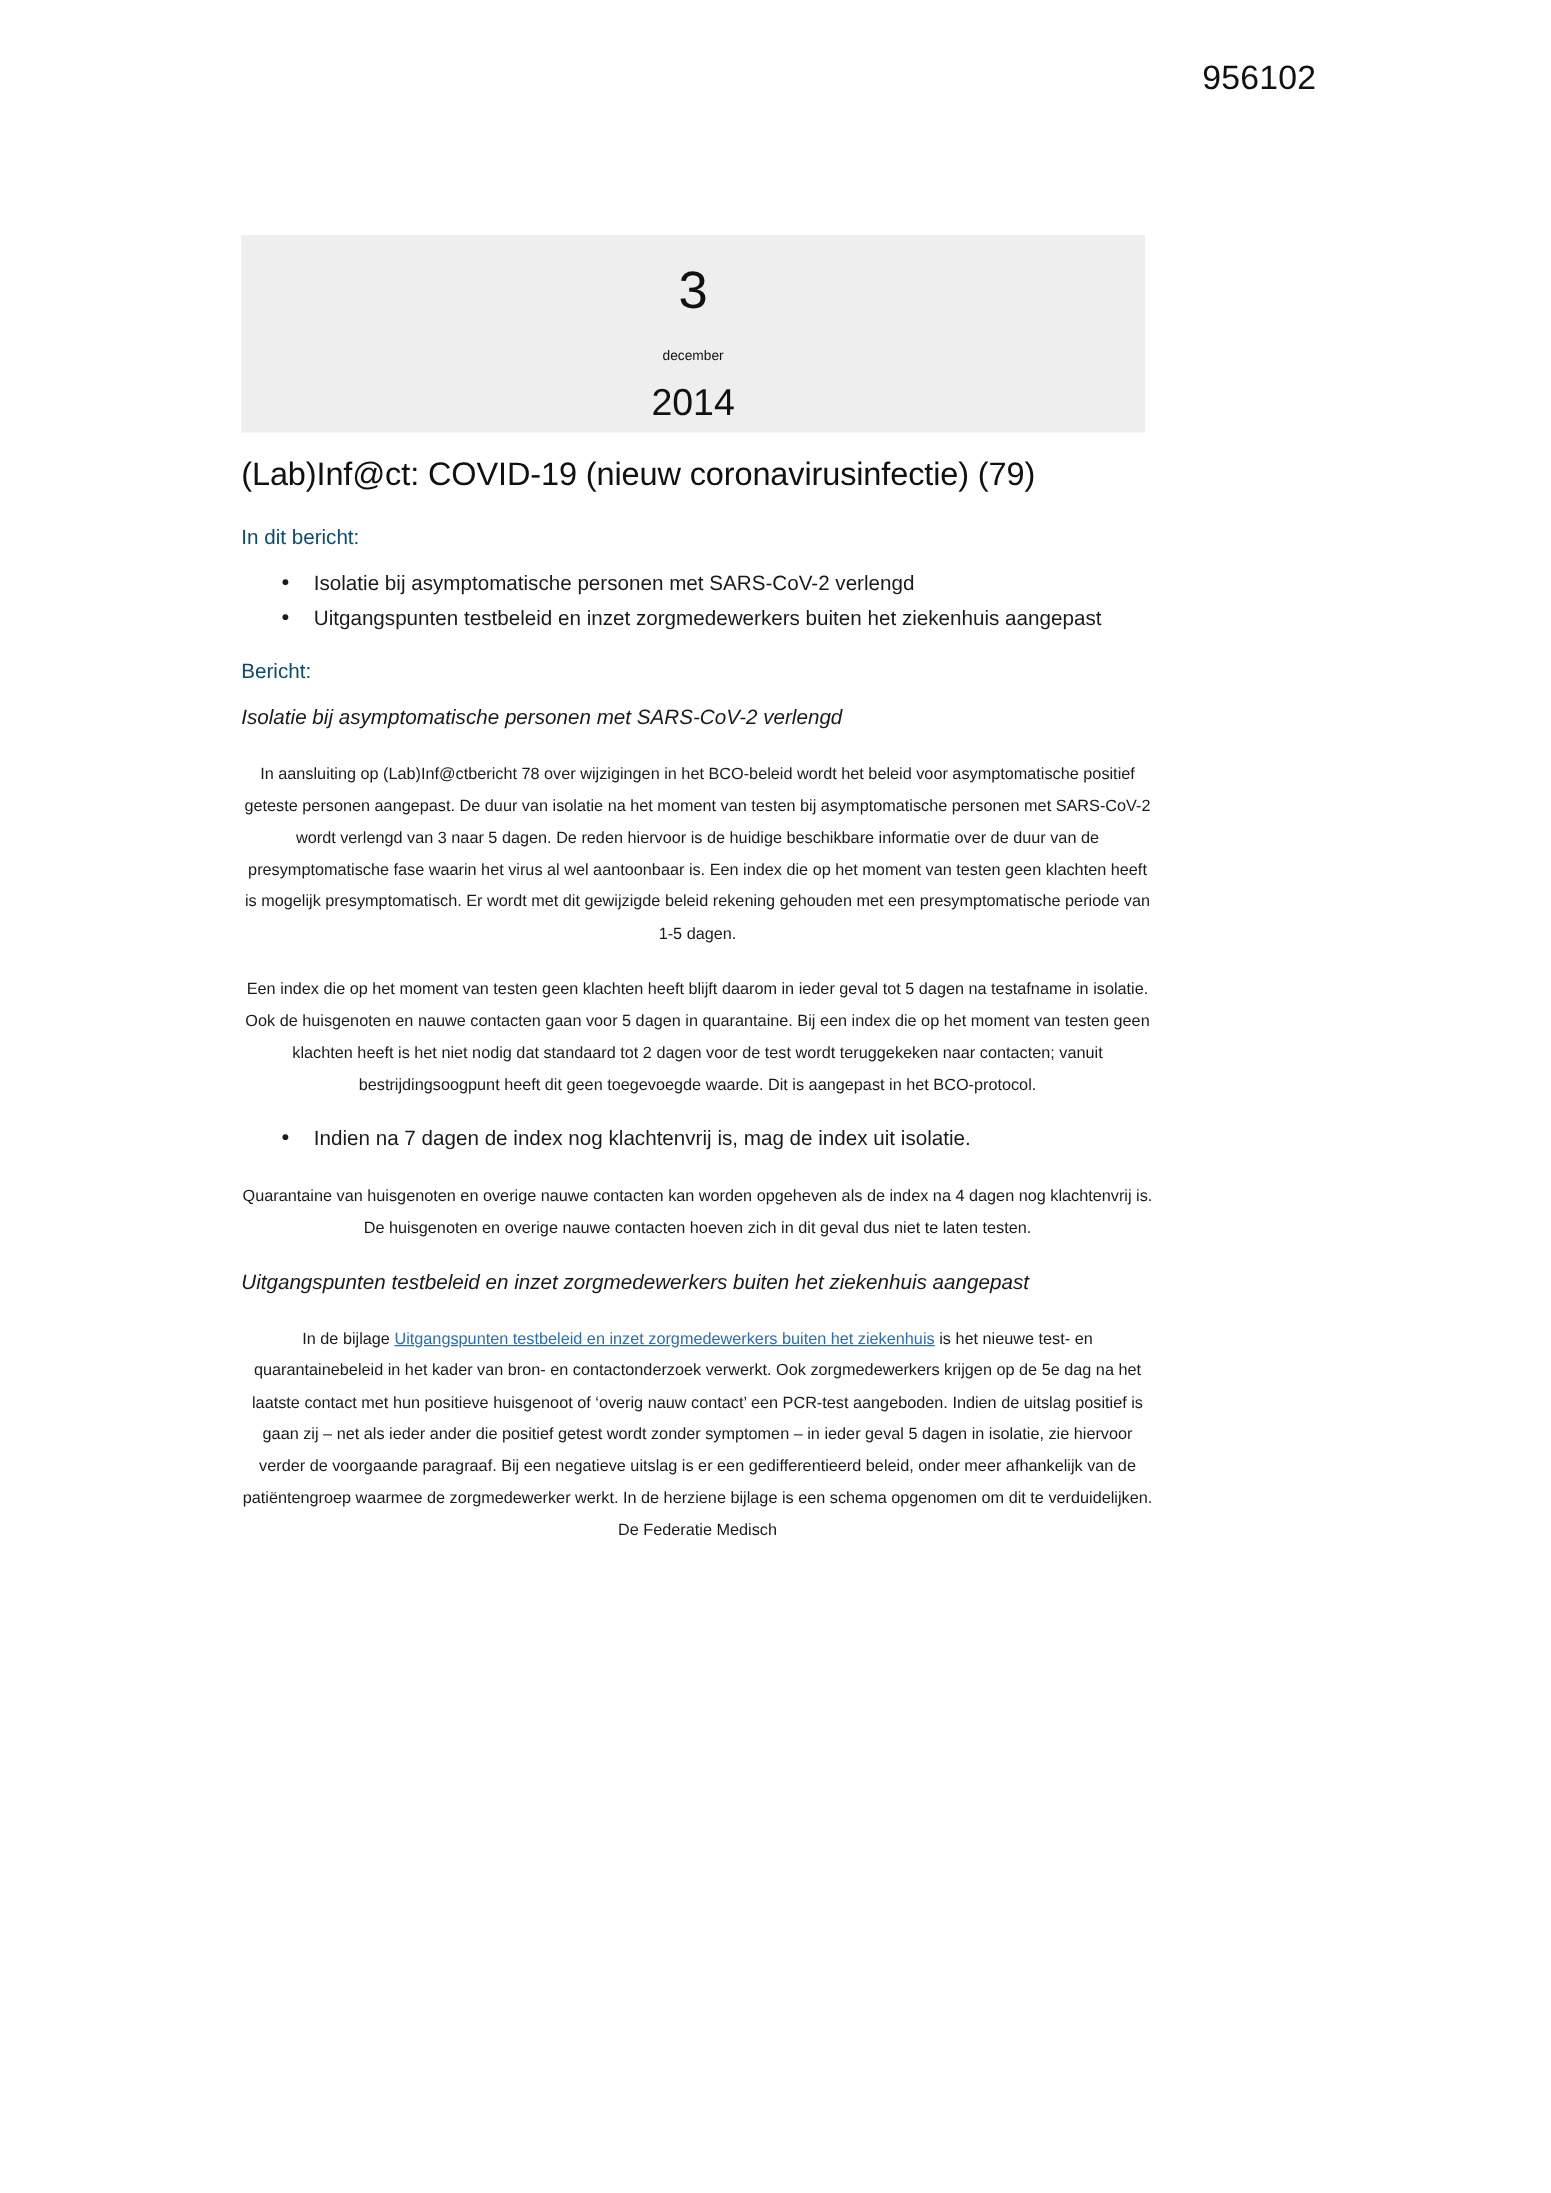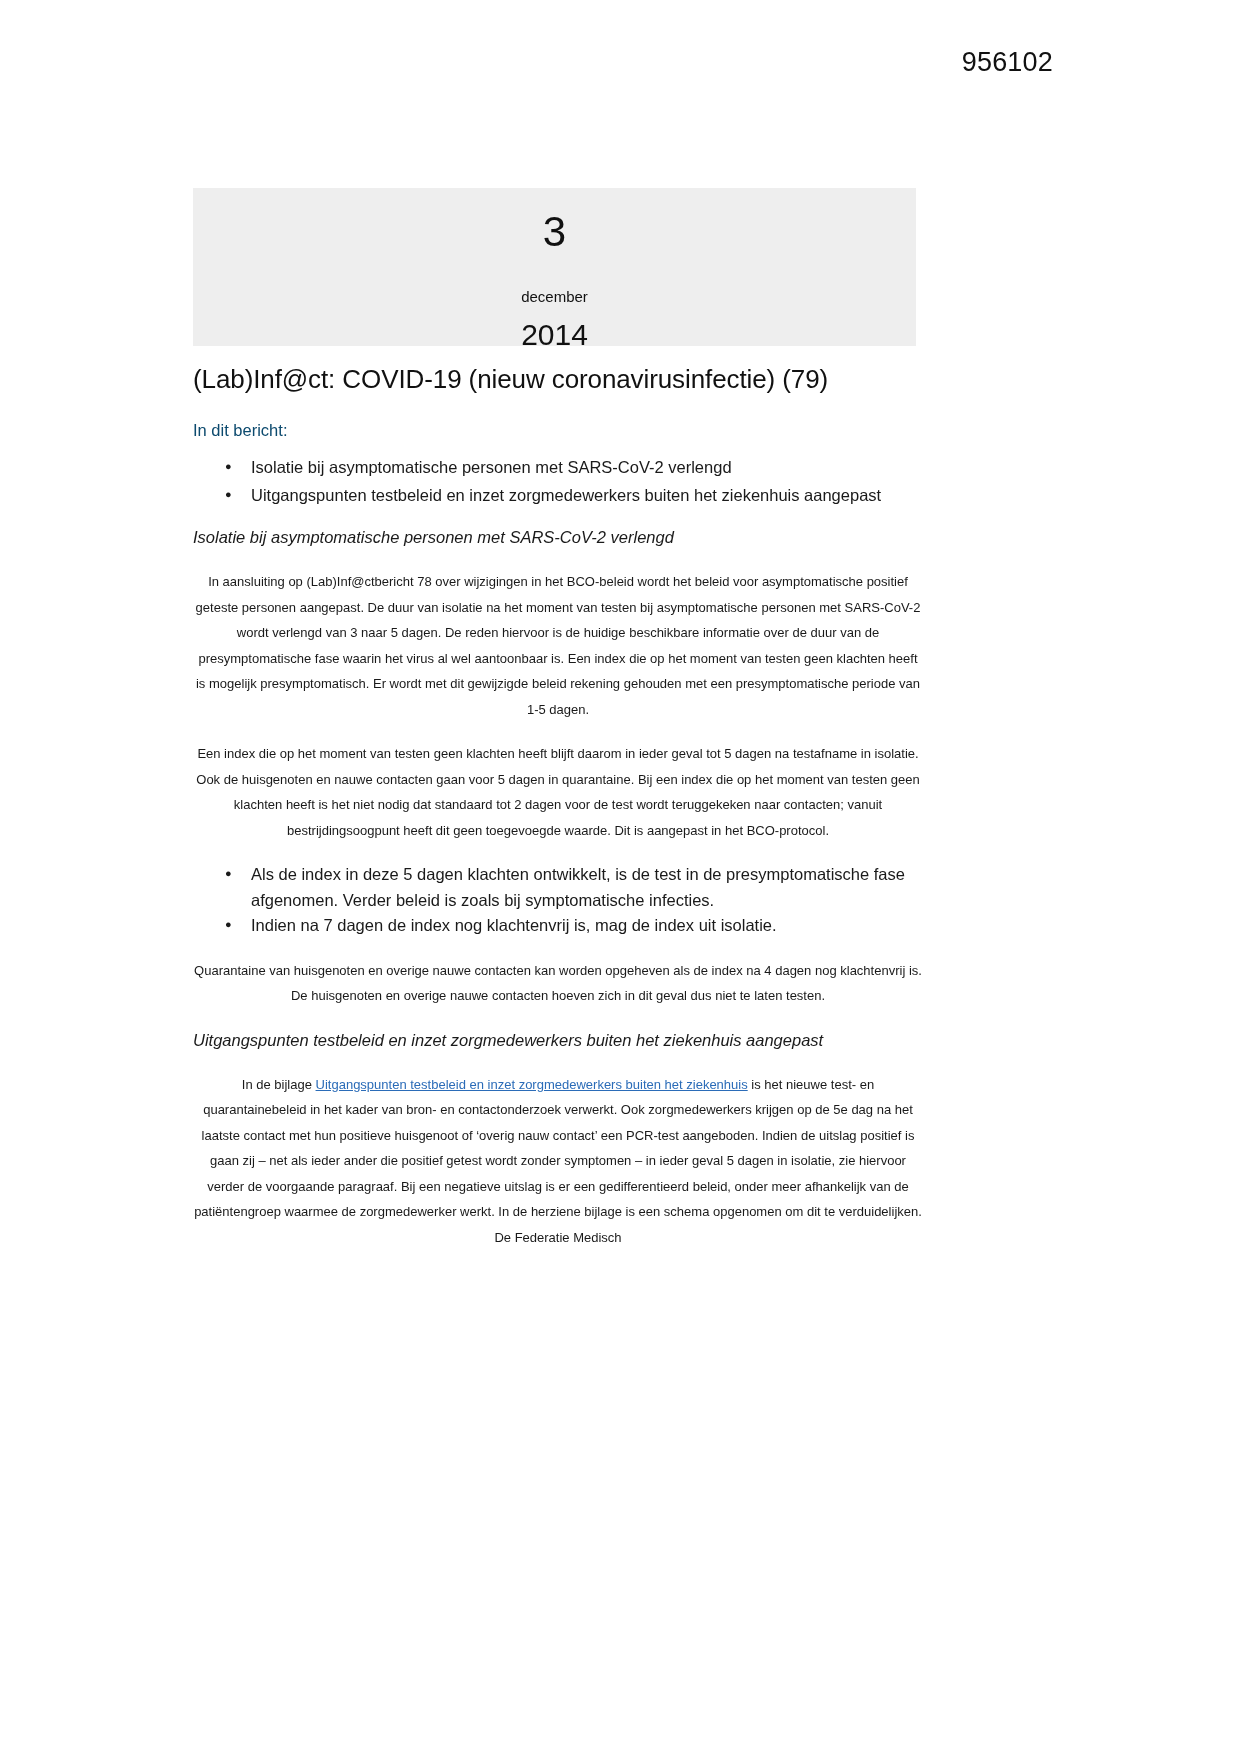--- a/index.html
+++ b/index.html
@@ -47,24 +47,24 @@
     padding-top: 10px;
   }
   .date-day {
     font-size: 42px;
     line-height: 52px;
     color: #111111;
     font-weight: normal;
     margin-top: 8px;
   }
   .date-month {
-    font-size: 15px;
+    font-size: 11px;
     line-height: 26px;
     color: #111111;
-    margin-top: 26px;
+    margin-top: 14px;
   }
   .date-year {
     font-size: 30px;
     line-height: 38px;
     color: #111111;
     margin-top: 6px;
   }
 
   
   .content {
@@ -157,30 +157,30 @@
 
     <h1 class="doc-title">(Lab)Inf@ct: COVID-19 (nieuw coronavirusinfectie) (79)</h1>
 
     <p class="lead-line">In dit bericht:</p>
 
     <ul class="bullets">
       <li>Isolatie bij asymptomatische personen met SARS-CoV-2 verlengd</li>
       <li>Uitgangspunten testbeleid en inzet zorgmedewerkers buiten het ziekenhuis aangepast</li>
     </ul>
 
+    <p class="lead-line">Bericht:</p>
 
     <p class="sub-head">Isolatie bij asymptomatische personen met SARS-CoV-2 verlengd</p>
 
     <p class="body-text">In aansluiting op (Lab)Inf@ctbericht 78 over wijzigingen in het BCO-beleid wordt het beleid voor asymptomatische positief geteste personen aangepast. De duur van isolatie na het moment van testen bij asymptomatische personen met SARS-CoV-2 wordt verlengd van 3 naar 5 dagen. De reden hiervoor is de huidige beschikbare informatie over de duur van de presymptomatische fase waarin het virus al wel aantoonbaar is. Een index die op het moment van testen geen klachten heeft is mogelijk presymptomatisch. Er wordt met dit gewijzigde beleid rekening gehouden met een presymptomatische periode van 1-5 dagen.</p>
 
     <p class="body-text">Een index die op het moment van testen geen klachten heeft blijft daarom in ieder geval tot 5 dagen na testafname in isolatie. Ook de huisgenoten en nauwe contacten gaan voor 5 dagen in quarantaine. Bij een index die op het moment van testen geen klachten heeft is het niet nodig dat standaard tot 2 dagen voor de test wordt teruggekeken naar contacten; vanuit bestrijdingsoogpunt heeft dit geen toegevoegde waarde. Dit is aangepast in het BCO-protocol.</p>
 
 
     <ul class="bullets spaced">
-      <li>Als de index in deze 5 dagen klachten ontwikkelt, is de test in de presymptomatische fase afgenomen. Verder beleid is zoals bij symptomatische infecties.</li>
       <li>Indien na 7 dagen de index nog klachtenvrij is, mag de index uit isolatie.</li>
     </ul>
 
     <p class="body-text">Quarantaine van huisgenoten en overige nauwe contacten kan worden opgeheven als de index na 4 dagen nog klachtenvrij is. De huisgenoten en overige nauwe contacten hoeven zich in dit geval dus niet te laten testen.</p>
 
     <p class="sub-head">Uitgangspunten testbeleid en inzet zorgmedewerkers buiten het ziekenhuis aangepast</p>
 
     <p class="body-text"><span>In de bijlage </span><a class="inline-link" href="#">Uitgangspunten testbeleid en inzet zorgmedewerkers buiten het ziekenhuis</a><span> is het nieuwe test- en quarantainebeleid in het kader van bron- en contactonderzoek verwerkt. Ook zorgmedewerkers krijgen op de 5e dag na het laatste contact met hun positieve huisgenoot of ‘overig nauw contact’ een PCR-test aangeboden. Indien de uitslag positief is gaan zij – net als ieder ander die positief getest wordt zonder symptomen – in ieder geval 5 dagen in isolatie, zie hiervoor verder de voorgaande paragraaf. Bij een negatieve uitslag is er een gedifferentieerd beleid, onder meer afhankelijk van de patiëntengroep waarmee de zorgmedewerker werkt. In de herziene bijlage is een schema opgenomen om dit te verduidelijken. De Federatie Medisch</span></p>
 
   </div>

